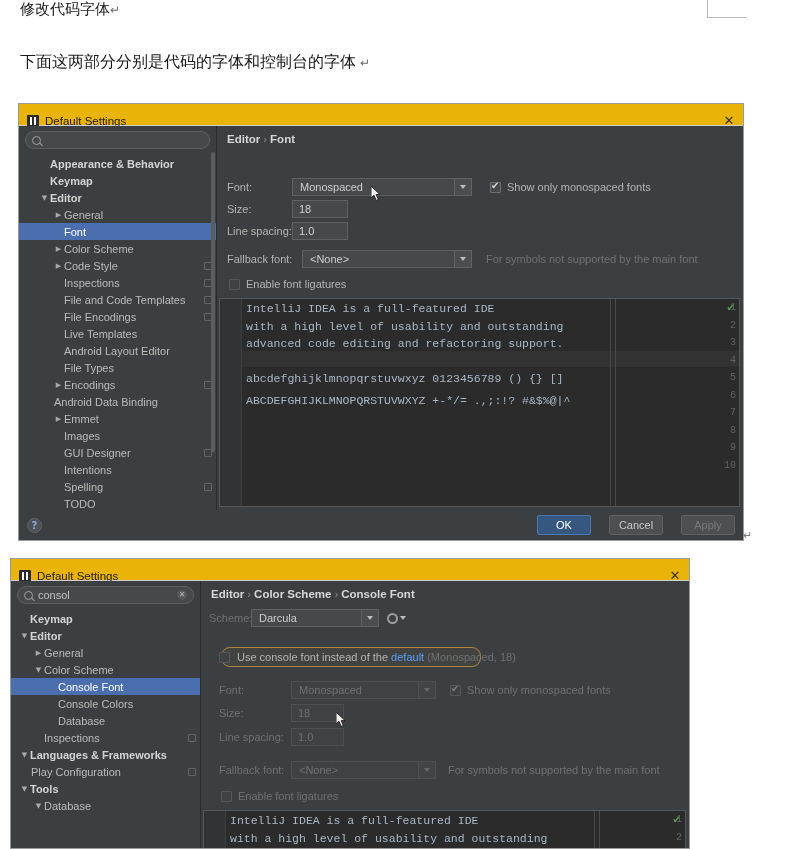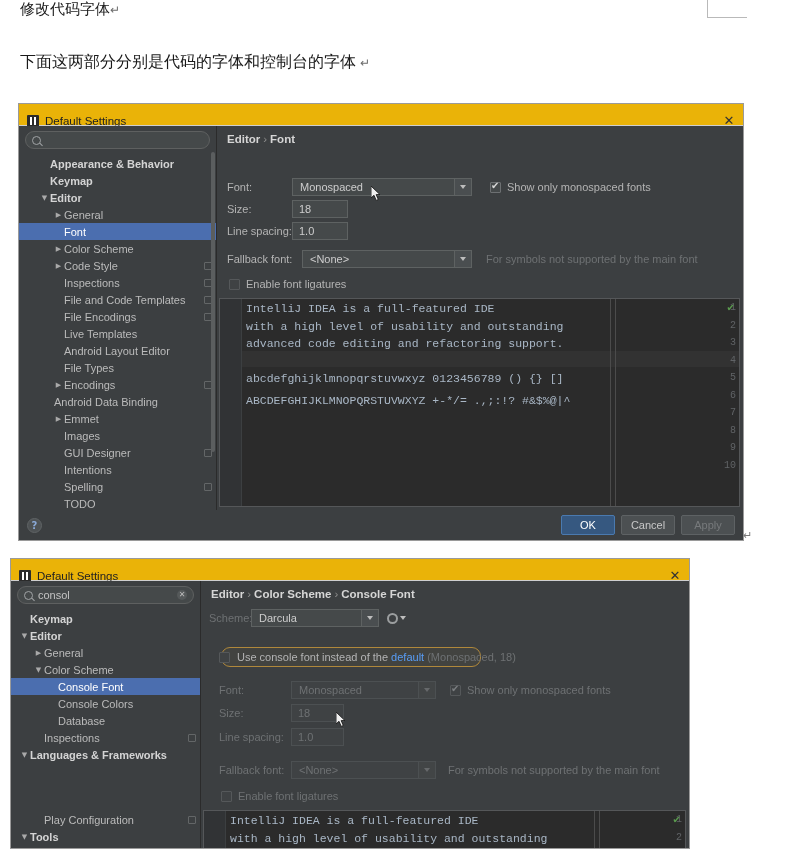--- a/index.html
+++ b/index.html
@@ -210,21 +210,21 @@
     background: #3c3f41; display: flex; align-items: center;
     padding: 0 8px;
   }
   .help-btn {
     width: 15px; height: 15px; border-radius: 50%;
     background: #4e5254; border: 1px solid #5f6365;
     color: #8aa9d6; font-size: 10px; line-height: 14px;
     text-align: center; font-weight: bold;
     font-family: "DejaVu Sans", sans-serif;
   }
-  .btns { margin-left: auto; display: flex; gap: 6px; }
+  .btns { margin-left: auto; display: flex; gap: 18px; }
   .btn {
     min-width: 54px; height: 20px; font-size: 11px;
     border: 1px solid #5e6264; background: #4c5052; color: #c8c8c8;
     display: flex; align-items: center; justify-content: center;
     border-radius: 2px;
   }
   .btn.primary { background: #365880; border-color: #4a7ab0; color: #ffffff; }
   .btn.disabled { color: #777a7c; }
 
   
@@ -509,21 +509,21 @@
             </div>
             <div class="tree-item" style="padding-left: 22px;">
               <span class="twisty"></span>
               <span class="tree-label">Inspections</span>
               <span class="tree-badge"></span>
             </div>
             <div class="tree-item bold" style="padding-left: 8px;">
               <span class="twisty">▼</span>
               <span class="tree-label">Languages &amp; Frameworks</span>
             </div>
-            <div class="tree-item" style="padding-left: 22px; margin-top: 48px;">
+            <div class="tree-item" style="padding-left: 9px;">
               <span class="twisty"></span>
               <span class="tree-label">Play Configuration</span>
               <span class="tree-badge"></span>
             </div>
             <div class="tree-item bold" style="padding-left: 8px;">
               <span class="twisty">▼</span>
               <span class="tree-label">Tools</span>
             </div>
             <div class="tree-item" style="padding-left: 22px;">
               <span class="twisty">▼</span>

